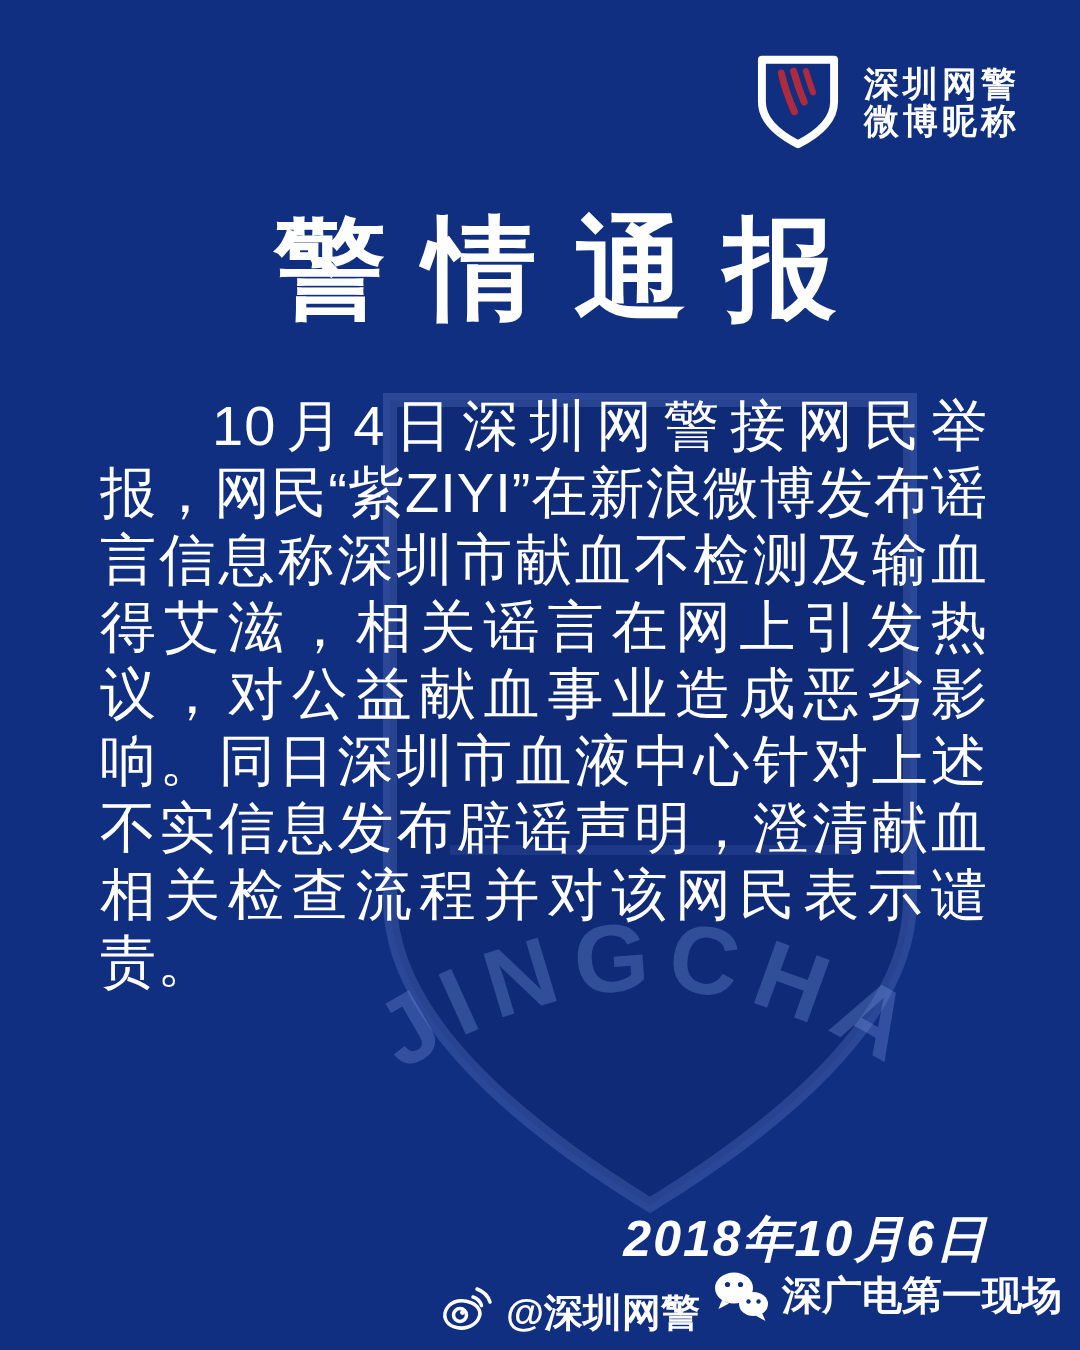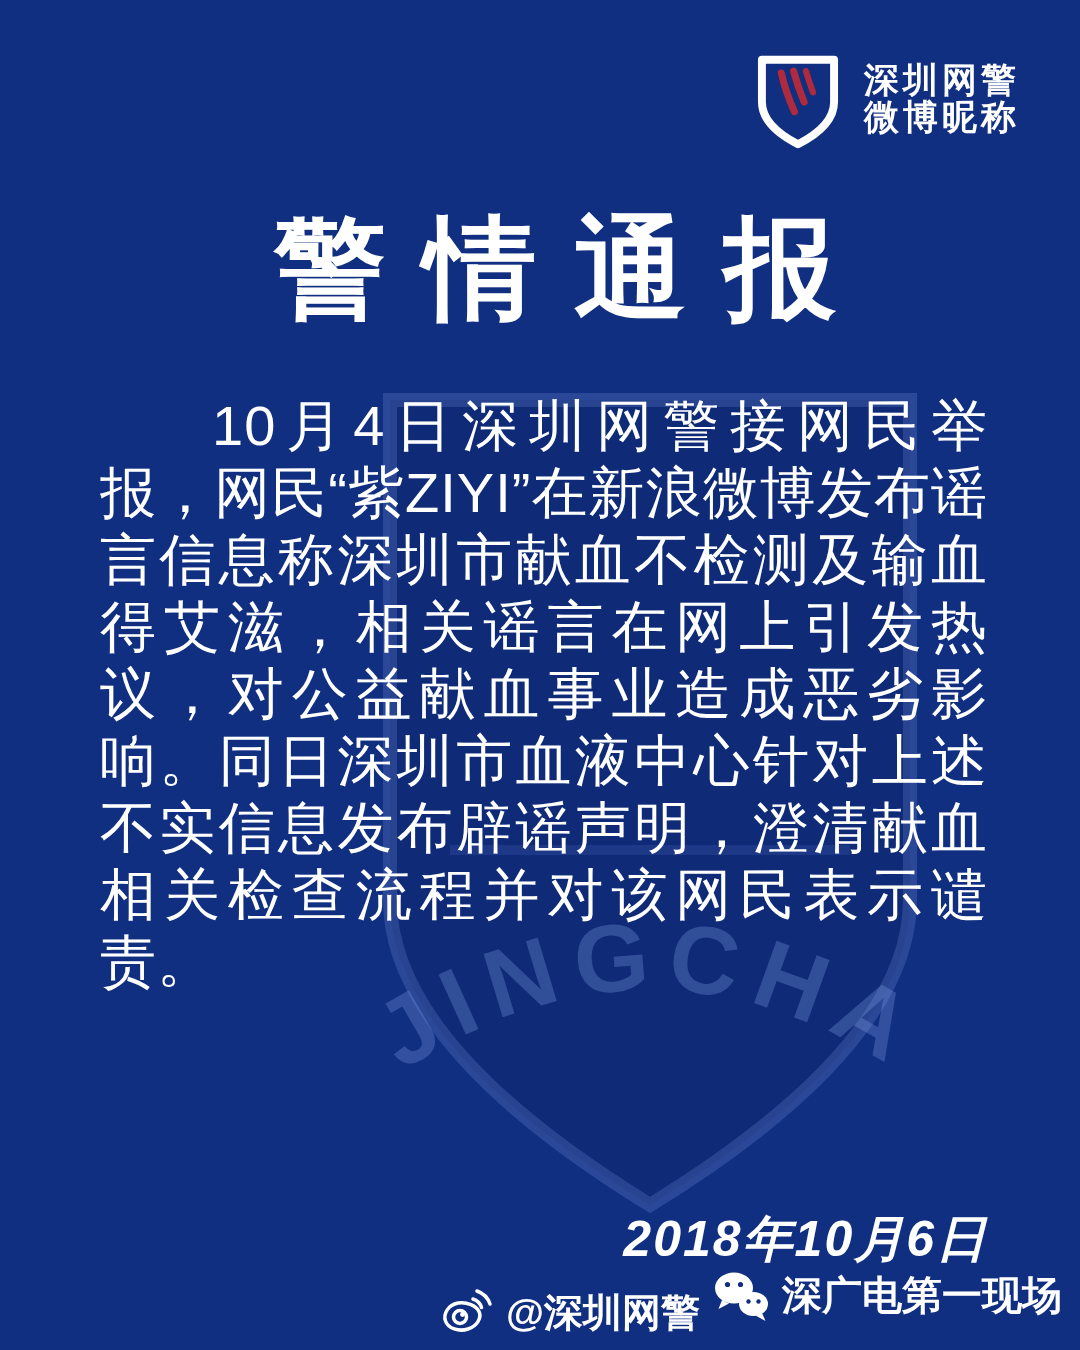--- a/index.html
+++ b/index.html
@@ -28,21 +28,20 @@
     pointer-events: none;
   }
 
   .logo {
     position: absolute;
     top: 52px;
     right: 60px;
     display: flex;
     align-items: center;
     gap: 22px;
-    font-family: Liberation Mono, monospace;
   }
   .logo-shield { width: 88px; height: 100px; }
   .logo-text {
     font-size: 35px;
     font-weight: bold;
     letter-spacing: 4px;
     line-height: 37px;
     text-align: left;
     white-space: nowrap;
   }
@@ -86,21 +85,21 @@
     font-weight: bold;
     letter-spacing: 2px;
     font-style: italic;
   }
 
   .weibo-credit {
     position: absolute;
     left: 440px;
     top: 1286px;
     display: flex;
-    align-items: center;
+    align-items: flex-start;
     gap: 12px;
     font-size: 39px;
     font-weight: bold;
   }
   .weibo-credit svg { width: 54px; height: 50px; }
 
   .wechat-credit {
     position: absolute;
     right: 18px;
     top: 1268px;

